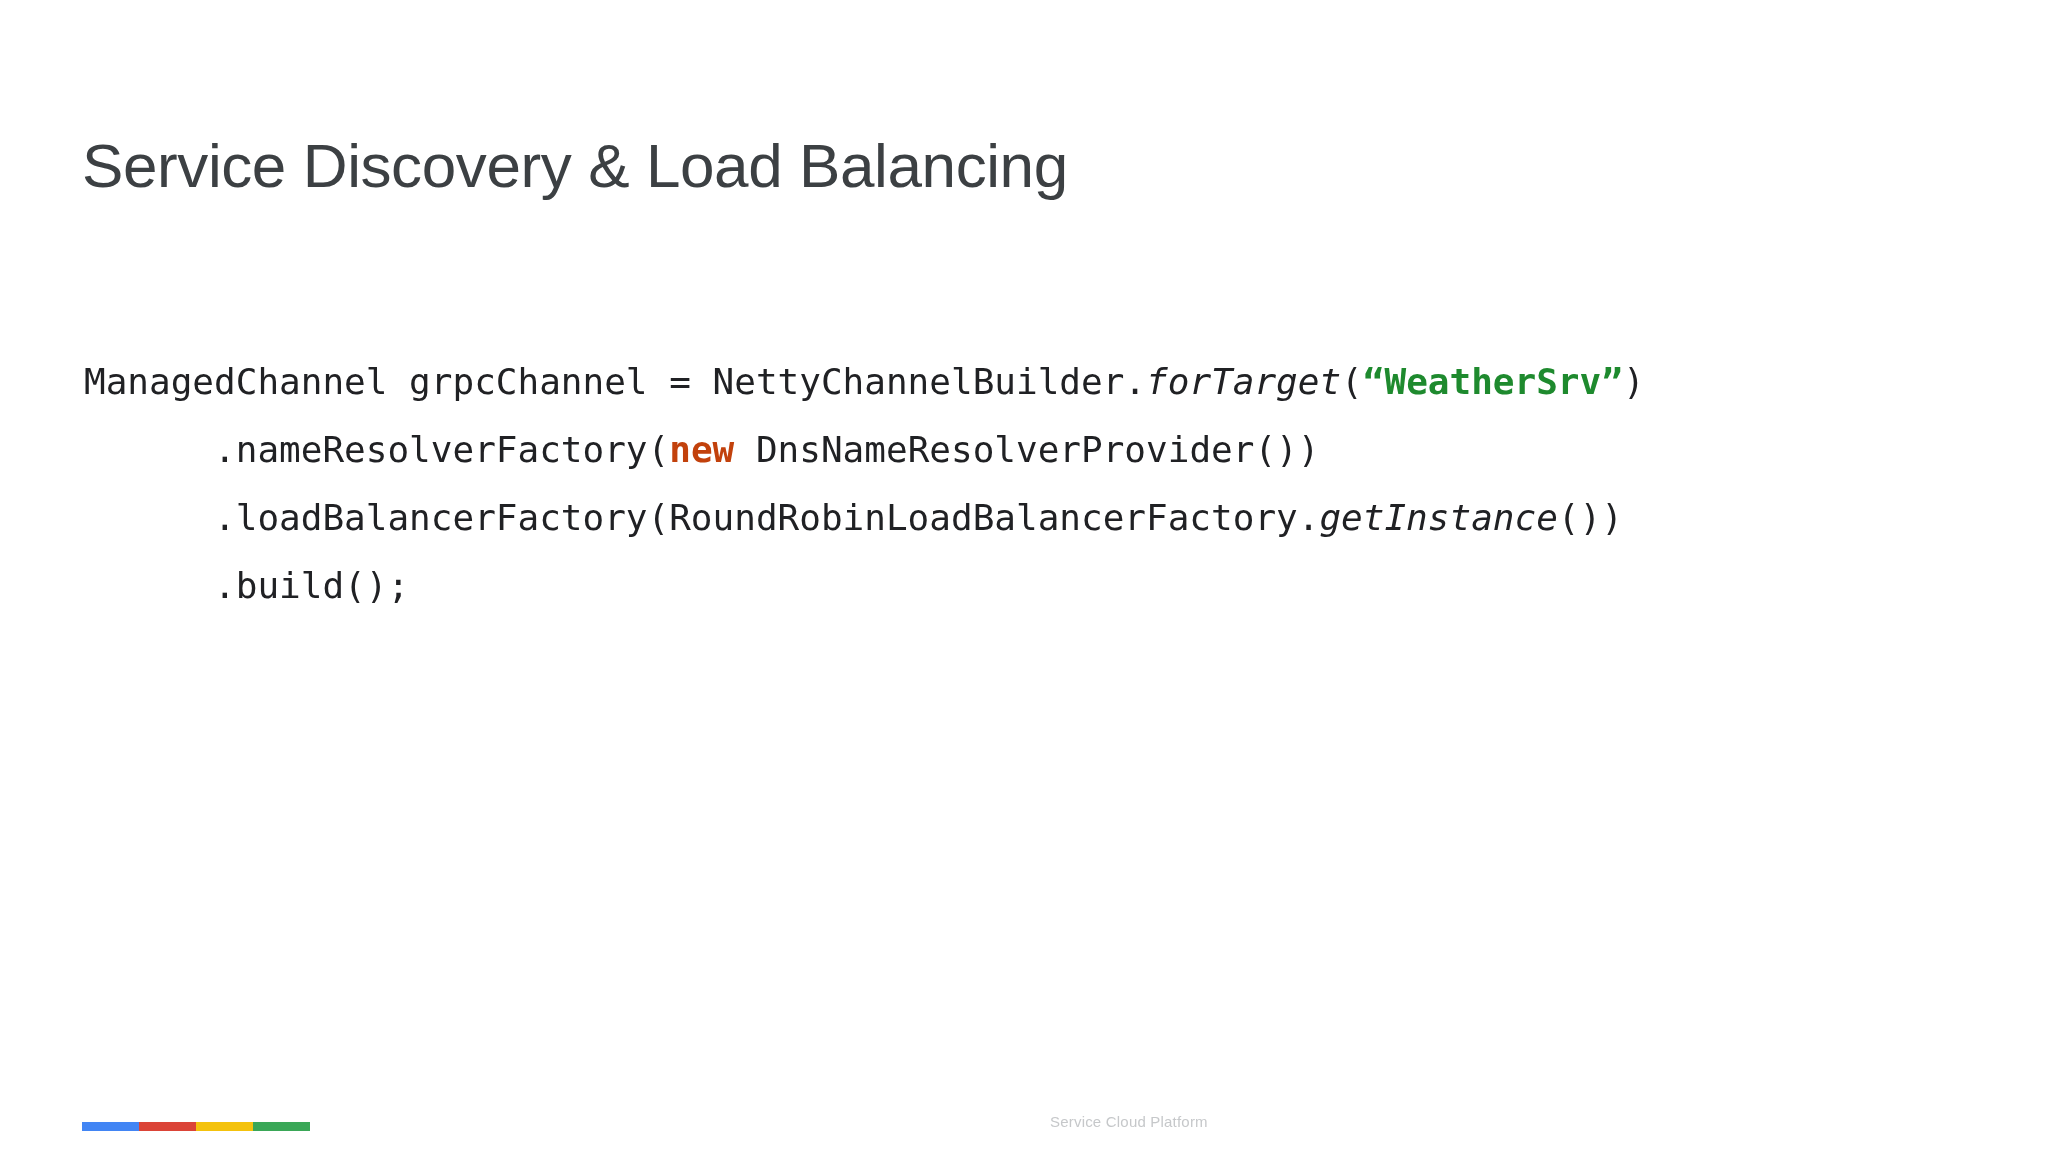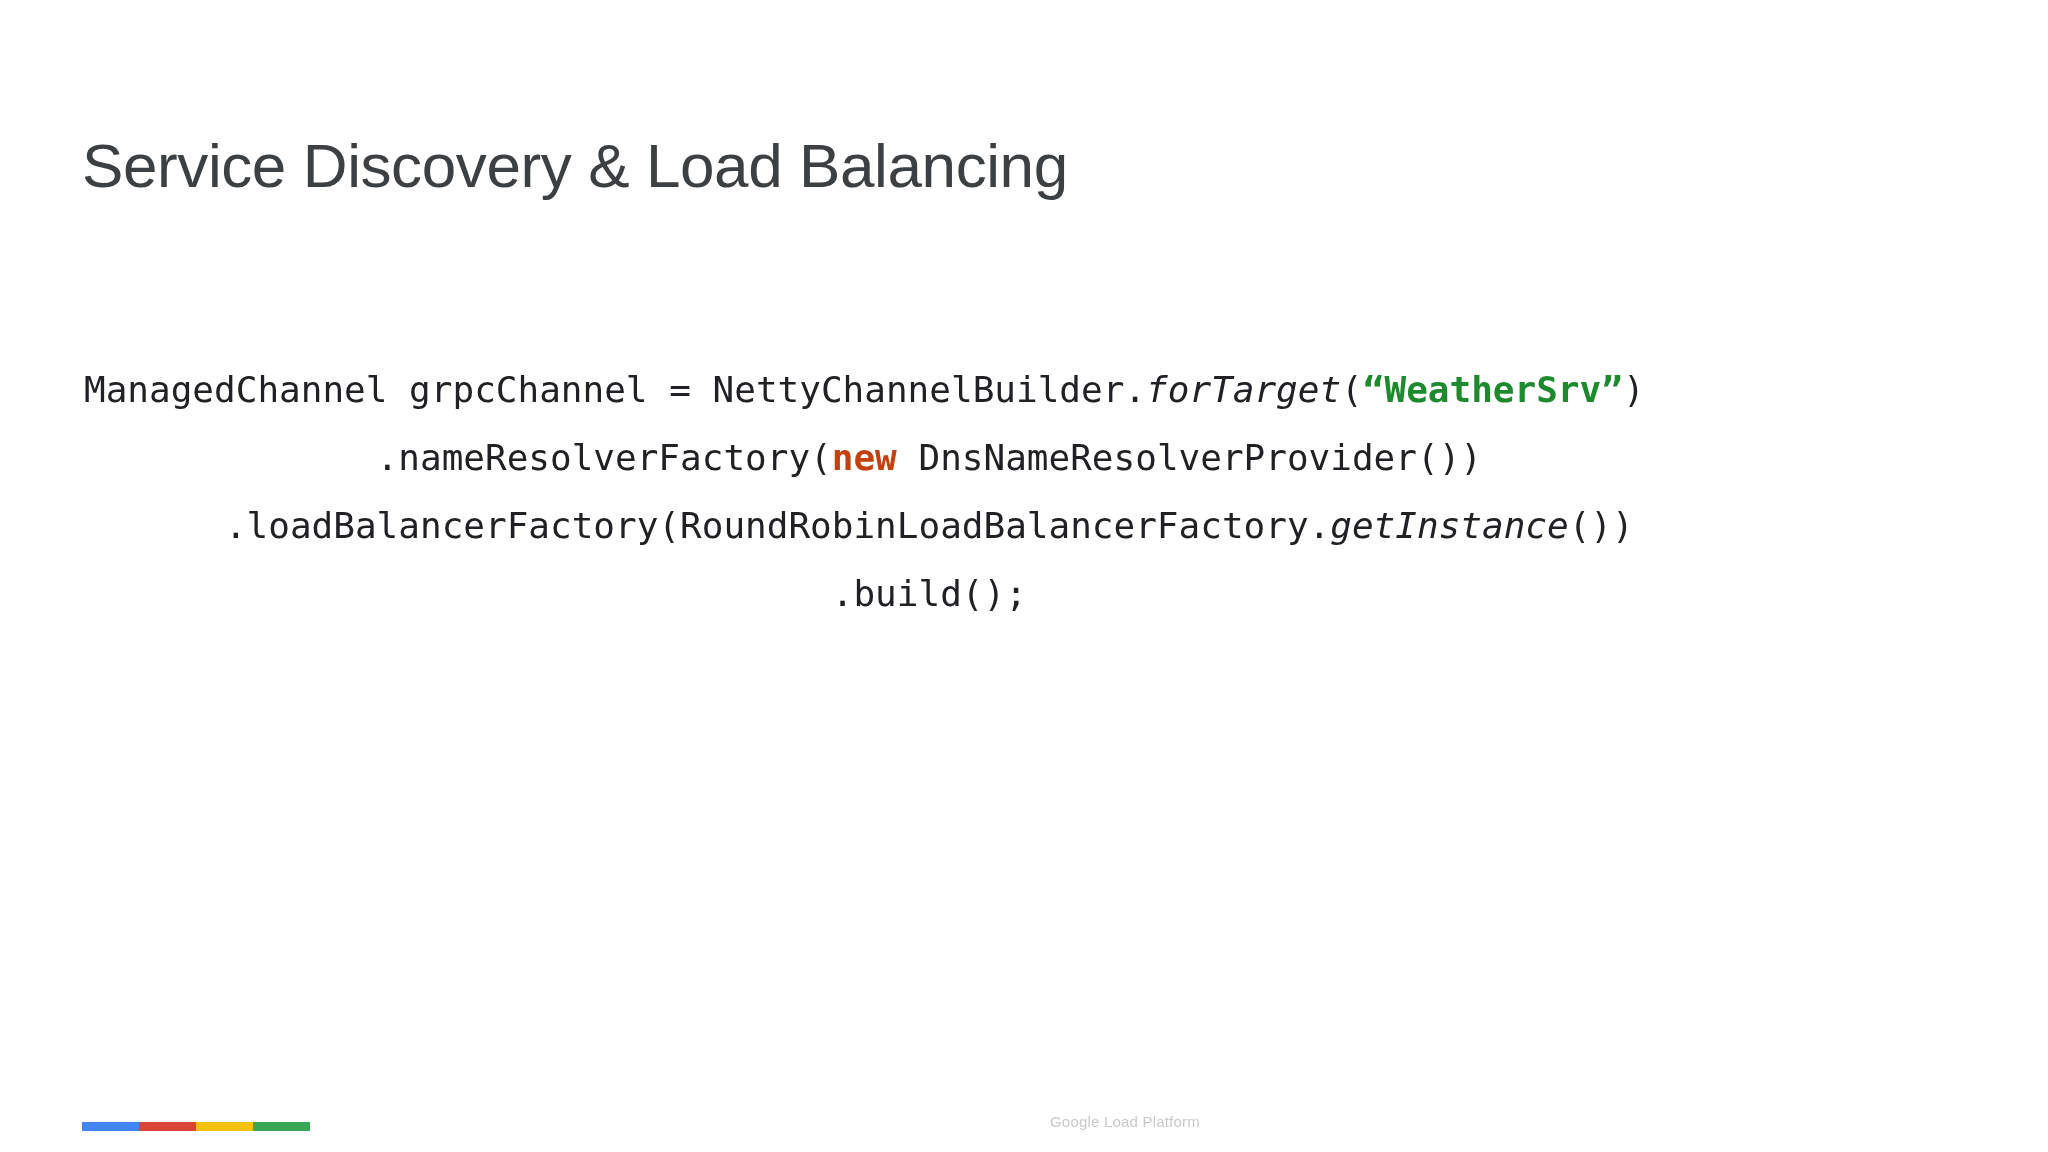--- a/index.html
+++ b/index.html
@@ -14,42 +14,41 @@
     position: relative;
     overflow: hidden;
     font-family: "Liberation Sans", sans-serif;
     -webkit-font-smoothing: antialiased;
   }
 
   .slide {
     position: absolute;
     inset: 0;
     background: #ffffff;
-    text-align: center;
   }
 
   
   .slide-title {
     position: absolute;
     left: 82px;
     top: 88px;
     font-family: "Liberation Sans", sans-serif;
     font-size: 62px;
     font-weight: 400;
     letter-spacing: -0.4px;
     color: #3c4043;
     white-space: nowrap;
     line-height: 1.15;
   }
 
   
   .code-block {
     position: absolute;
     left: 84px;
-    top: 320px;
+    top: 312px;
     font-family: "DejaVu Sans Mono", "Liberation Mono", monospace;
     font-size: 36px;
     line-height: 68px;
     color: #202124;
     white-space: pre;
     letter-spacing: 0px;
   }
   .code-line {
     white-space: pre;
     height: 68px;
@@ -102,15 +101,15 @@
 
   <pre class="code-block"><div class="code-line"><span>ManagedChannel grpcChannel = NettyChannelBuilder.</span><span class="tok-italic">forTarget</span><span>(</span><span class="tok-string">“WeatherSrv”</span><span>)</span></div><div class="code-line"><span>      </span><span>.nameResolverFactory(</span><span class="tok-keyword">new</span><span> DnsNameResolverProvider())</span></div><div class="code-line"><span>      </span><span>.loadBalancerFactory(RoundRobinLoadBalancerFactory.</span><span class="tok-italic">getInstance</span><span>())</span></div><div class="code-line"><span>      </span><span>.build();</span></div></pre>
 
   <div class="gcp-bar">
       <span style="background: rgb(66, 133, 244);"></span>
       <span style="background: rgb(219, 68, 55);"></span>
       <span style="background: rgb(244, 194, 13);"></span>
       <span style="background: rgb(58, 167, 87);"></span>
     </div>
 
-  <div class="footer-text">Google Load Platform</div>
+  <div class="footer-text">Service Cloud Platform</div>
 
 </div>
 
 </body></html>

